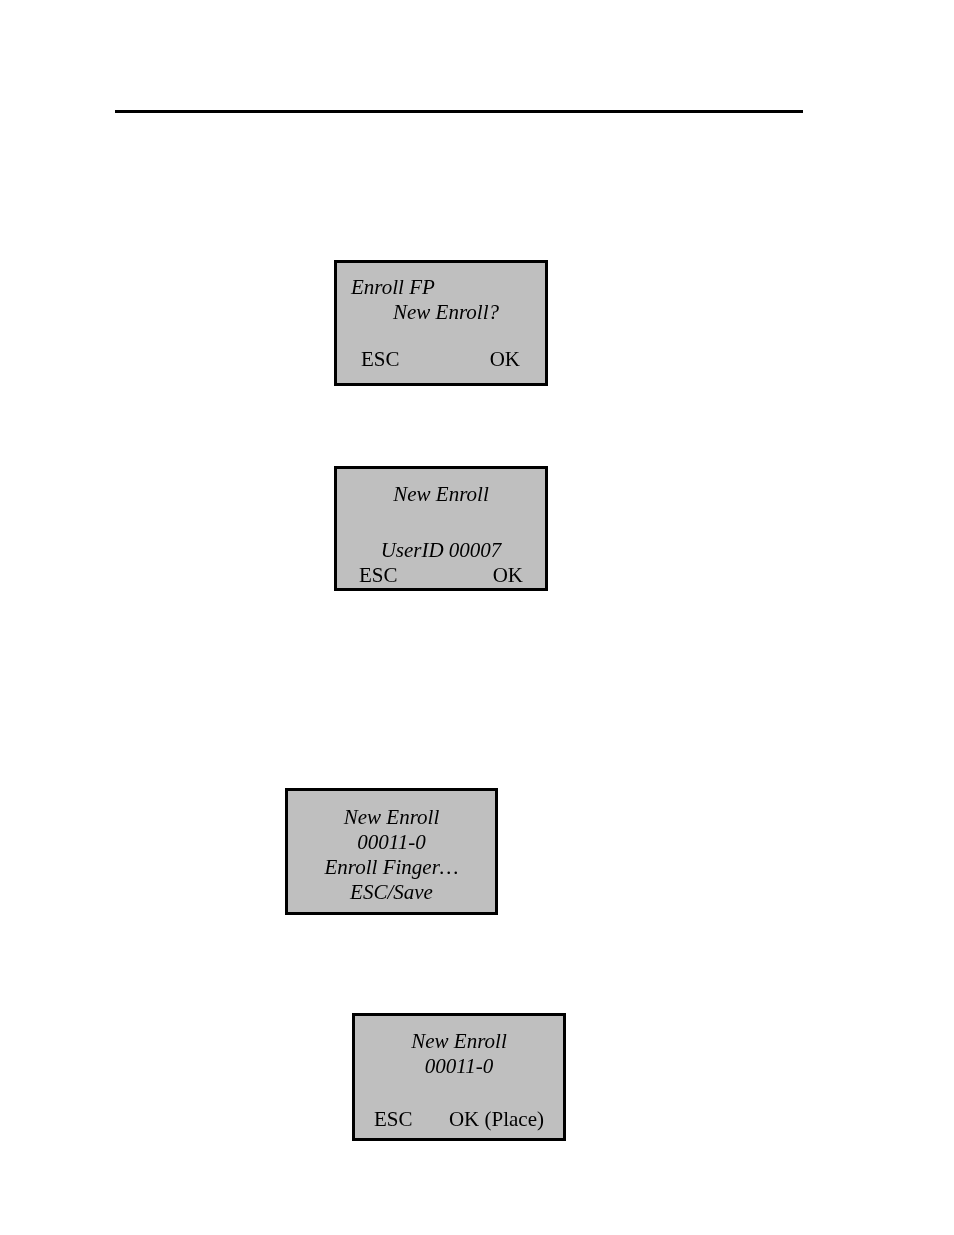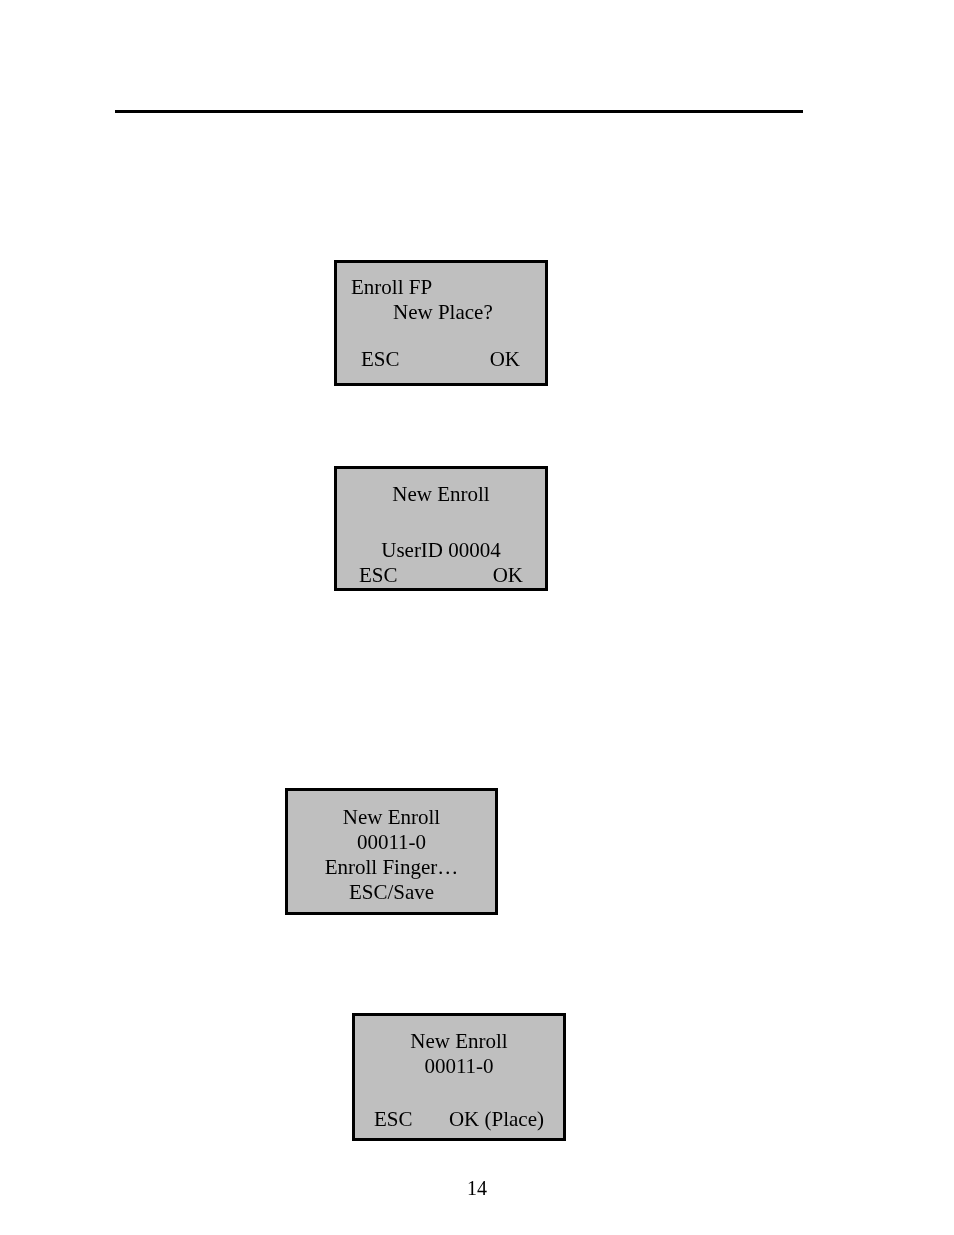--- a/index.html
+++ b/index.html
@@ -38,20 +38,21 @@
     border: 3px solid #000000;
     box-sizing: border-box;
     font-size: 21px;
     line-height: 25px;
     color: #000000;
   }
 
   .lcd-line {
     display: block;
     white-space: pre;
+    font-style: italic;
   }
 
   .lcd-row {
     display: flex;
     justify-content: space-between;
     white-space: pre;
     align-items: flex-end;
   }
 
   .lcd-spacer {
@@ -128,32 +129,32 @@
 </style>
 </head>
 <body>
 
 <div class="page">
 
   <div class="header-rule"></div>
 
   <div class="lcd" id="lcd-enroll-fp">
     <span class="lcd-line">Enroll FP</span>
-    <span class="lcd-line indent">New Place?</span>
+    <span class="lcd-line indent">New Enroll?</span>
     <span class="lcd-spacer"></span>
     <div class="lcd-row">
       <span>ESC</span>
       <span>OK</span>
     </div>
   </div>
 
   <div class="lcd" id="lcd-new-enroll-userid">
     <span class="lcd-line centered">New Enroll</span>
     <span class="lcd-spacer"></span>
-    <span class="lcd-line centered">UserID 00004</span>
+    <span class="lcd-line centered">UserID 00007</span>
     <div class="lcd-row">
       <span>ESC</span>
       <span>OK</span>
     </div>
   </div>
 
   <div class="lcd" id="lcd-place-finger">
     <span class="lcd-line">New Enroll</span>
     <span class="lcd-line">00011-0</span>
     <span class="lcd-line">Enroll Finger…</span>
@@ -163,15 +164,14 @@
   <div class="lcd" id="lcd-save">
     <span class="lcd-line centered">New Enroll</span>
     <span class="lcd-line centered">00011-0</span>
     <span class="lcd-spacer"></span>
     <div class="lcd-row">
       <span>ESC</span>
       <span>OK (Place)</span>
     </div>
   </div>
 
-  <div class="page-number">14</div>
 
 </div>
 
 </body></html>

